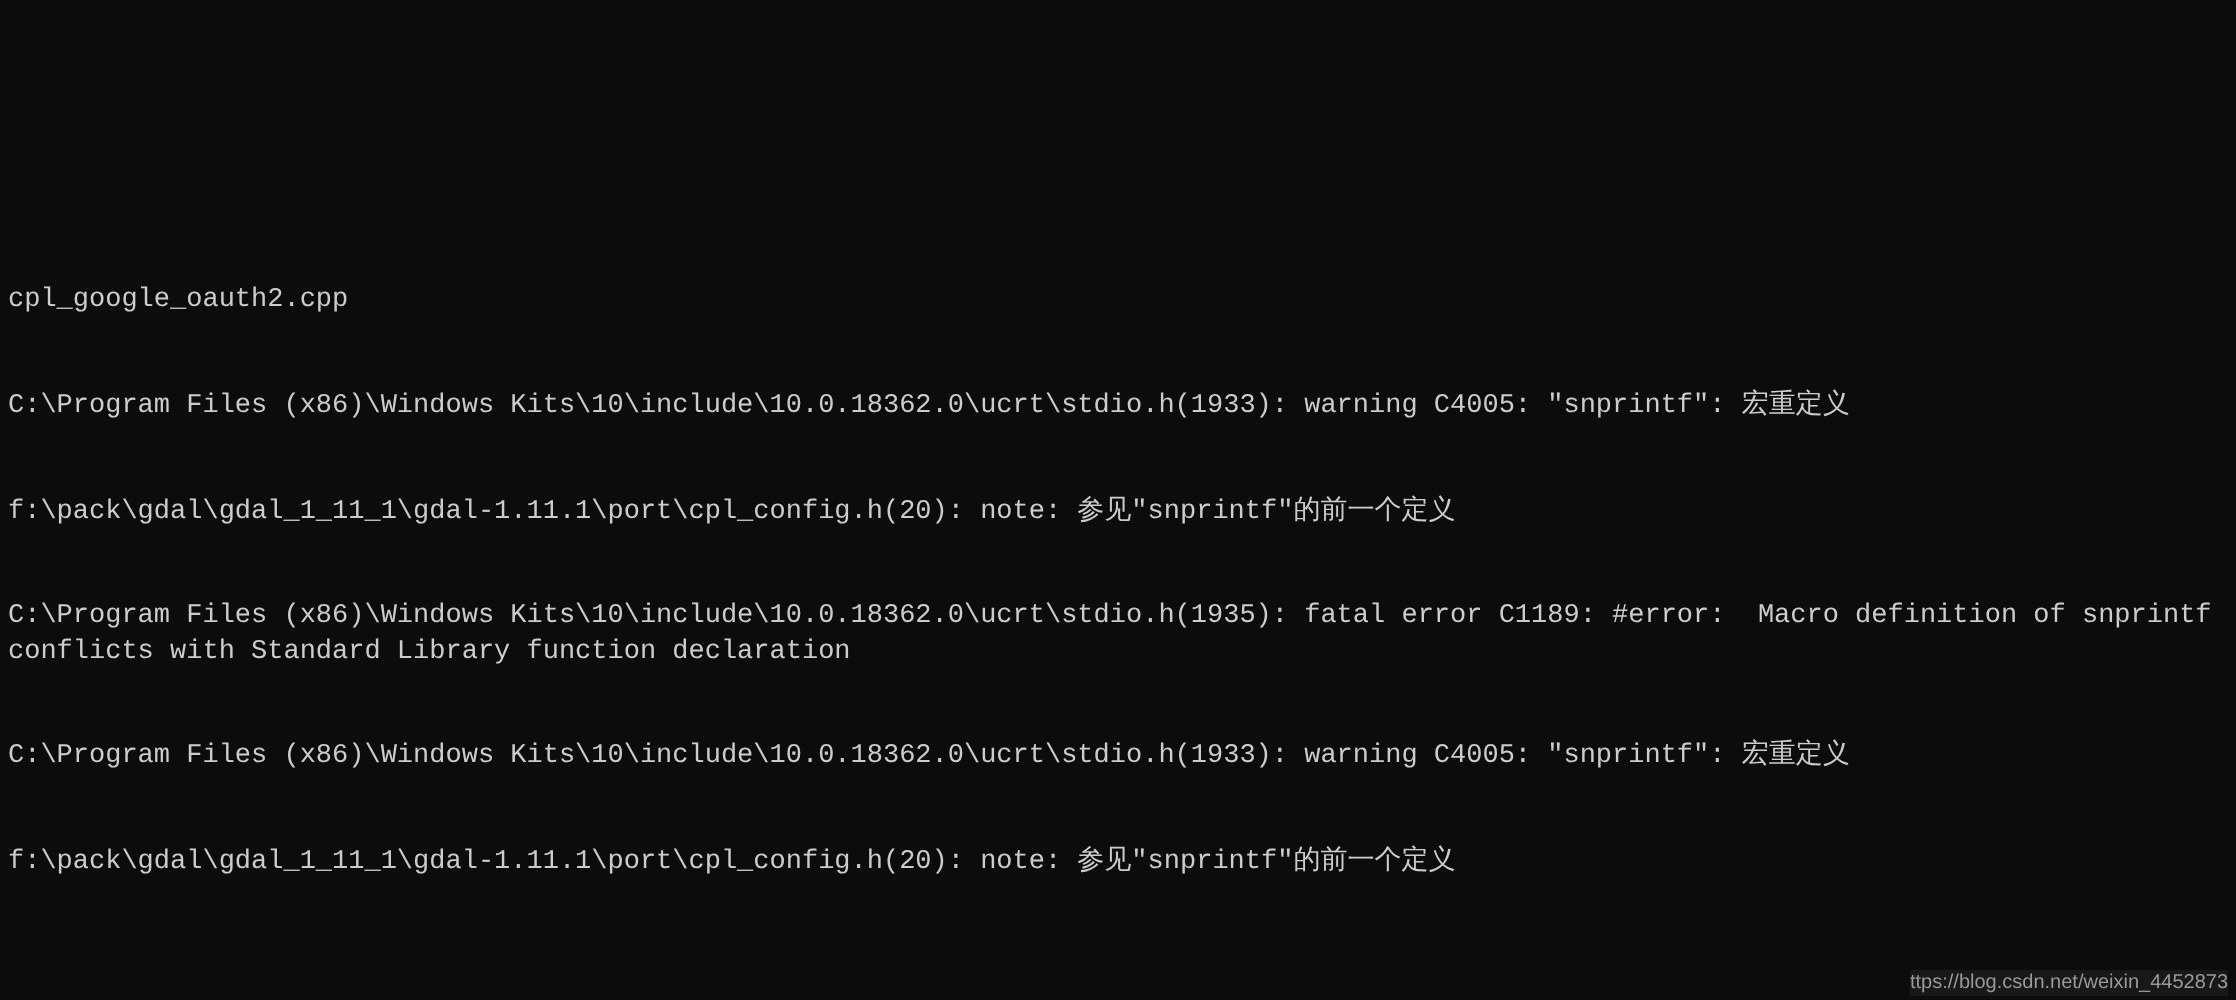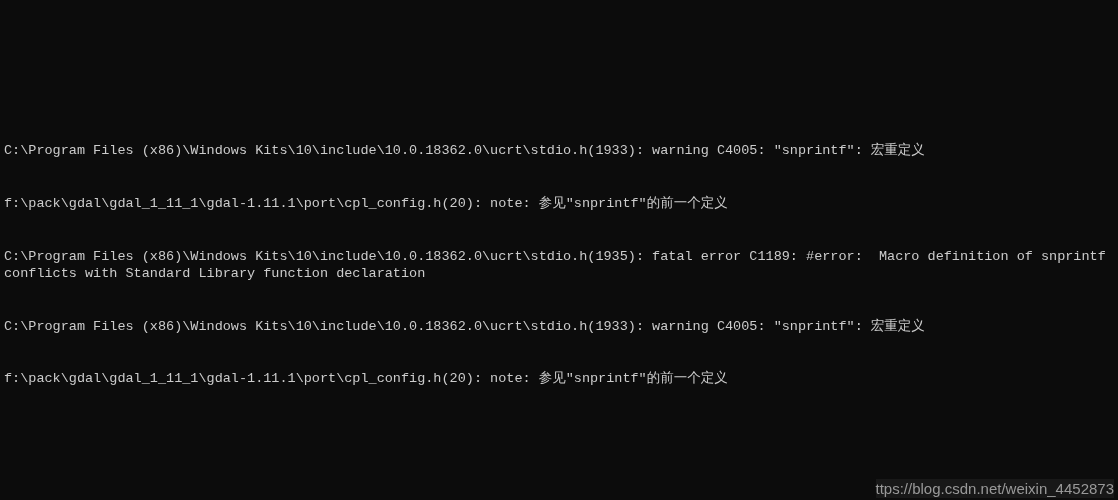--- a/index.html
+++ b/index.html
@@ -24,32 +24,33 @@
       padding: 2px 4px;
     }
     .line {
       display: block;
     }
     .watermark {
       position: absolute;
       bottom: 2px;
       right: 4px;
       color: #999999;
-      font-size: 15px;
+      font-size: 10px;
       font-family: Arial, sans-serif;
       background: rgba(255,255,255,0.05);
     }
   </style>
 </head>
 <body>
 
 
 
 <div class="terminal">
   <div>
+    <span class="line">cpl_google_oauth2.cpp</span>
     <span class="line">C:\Program Files (x86)\Windows Kits\10\include\10.0.18362.0\ucrt\stdio.h(1933): warning C4005: "snprintf": 宏重定义</span>
     <span class="line">f:\pack\gdal\gdal_1_11_1\gdal-1.11.1\port\cpl_config.h(20): note: 参见"snprintf"的前一个定义</span>
     <span class="line">C:\Program Files (x86)\Windows Kits\10\include\10.0.18362.0\ucrt\stdio.h(1935): fatal error C1189: #error:  Macro definition of snprintf conflicts with Standard Library function declaration</span>
     <span class="line">C:\Program Files (x86)\Windows Kits\10\include\10.0.18362.0\ucrt\stdio.h(1933): warning C4005: "snprintf": 宏重定义</span>
     <span class="line">f:\pack\gdal\gdal_1_11_1\gdal-1.11.1\port\cpl_config.h(20): note: 参见"snprintf"的前一个定义</span>
     
     
     
     
     

